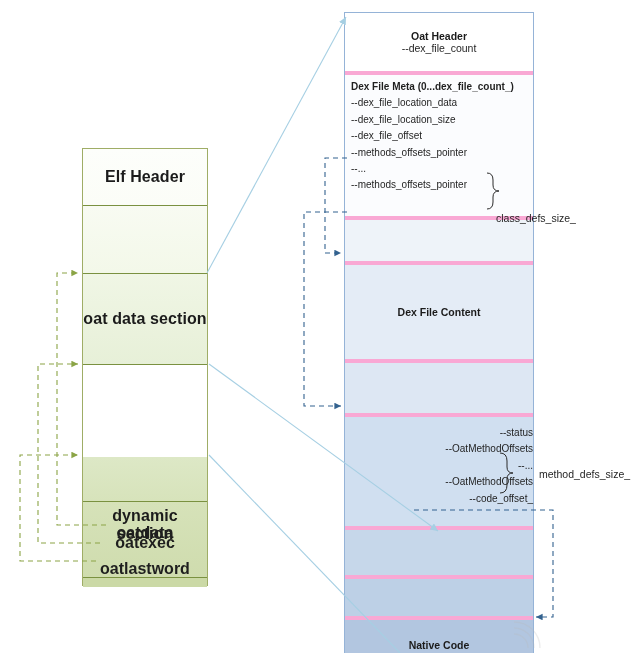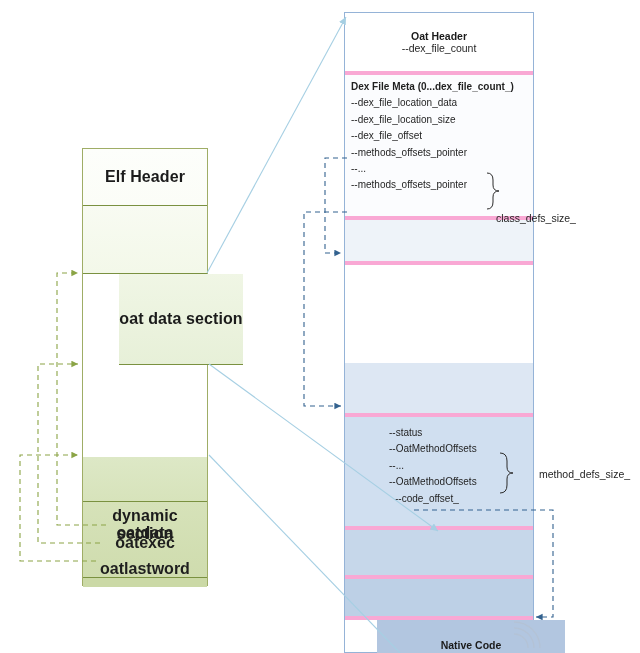--- a/index.html
+++ b/index.html
@@ -40,41 +40,41 @@
     position:absolute;left:0;width:100%;box-sizing:border-box;
     border-bottom:4px solid #f9a8d4;
   }
   .oat-seg:last-child{border-bottom:none;}
   .oat-center{display:flex;align-items:center;justify-content:center;}
   .oat-title{font-size:10.5px;font-weight:bold;color:#1b1b1b;text-align:center;}
   .oat-sub{font-size:10.5px;color:#1f1f1f;text-align:center;}
   .oat-lines{padding:4px 0 0 6px;}
   .oat-line{font-size:10px;color:#1f1f1f;line-height:16.4px;white-space:nowrap;}
   .oat-line.head{font-weight:bold;}
-  .oat-line.indent{padding-left:10px;}
+  .oat-line.indent{padding-left:10px;text-align:right;}
 
   .brace-label{
     position:absolute;font-size:10.5px;color:#1f1f1f;white-space:nowrap;
   }
 </style>
 </head>
 <body>
 
 <div id="canvas">
 
   <div class="elf-col">
     <div class="elf-seg" style="top:0;height:57px;background:linear-gradient(to bottom,#fdfefb,#fbfdf7);">
       <span class="elf-label">Elf Header</span>
     </div>
 
     <div class="elf-seg" style="top:57px;height:68px;background:linear-gradient(to bottom,#f8fbf2,#f3f8e9);">
       <span class="elf-label"></span>
     </div>
 
-    <div class="elf-seg" style="top:125px;height:91px;background:linear-gradient(to bottom,#f0f6e5,#e7f0d8);margin-left:36px;">
+    <div class="elf-seg" style="top:125px;height:91px;background:linear-gradient(to bottom,#f0f6e5,#e7f0d8);">
       <span class="elf-label">oat data section</span>
     </div>
 
 
     <div class="elf-seg" style="top:308px;height:45px;background:linear-gradient(to bottom,#dde8c6,#d7e3bb);">
       <span class="elf-label"></span>
     </div>
 
     <div class="elf-seg" style="top:353px;height:76px;background:linear-gradient(to bottom,#d6e2b9,#cfdcae);display:block;">
       <div style="position:absolute;left:0;top:5px;width:100%;text-align:center;">
@@ -102,36 +102,39 @@
       <div class="oat-line">--dex_file_location_data</div>
       <div class="oat-line">--dex_file_location_size</div>
       <div class="oat-line">--dex_file_offset</div>
       <div class="oat-line">--methods_offsets_pointer</div>
       <div class="oat-line">--...</div>
       <div class="oat-line">--methods_offsets_pointer</div>
     </div>
 
     <div class="oat-seg" style="top:207px;height:45px;background:#eef3f9;"></div>
 
+    <div class="oat-seg oat-center" style="top:252px;height:98px;background:#e4ecf6;">
+      <div class="oat-title">Dex File Content</div>
+    </div>
 
     <div class="oat-seg" style="top:350px;height:54px;background:#dde7f3;"></div>
 
     <div class="oat-seg oat-lines" style="top:404px;height:113px;background:#d0dff0;padding-top:8px;">
       <div class="oat-line indent" style="padding-left:38px;">--status</div>
       <div class="oat-line indent" style="padding-left:38px;">--OatMethodOffsets</div>
       <div class="oat-line indent" style="padding-left:38px;">--...</div>
       <div class="oat-line indent" style="padding-left:38px;">--OatMethodOffsets</div>
       <div class="oat-line indent" style="padding-left:44px;">--code_offset_</div>
     </div>
 
     <div class="oat-seg" style="top:517px;height:49px;background:#c6d7ea;"></div>
 
     <div class="oat-seg" style="top:566px;height:41px;background:#bdd0e6;"></div>
 
-    <div class="oat-seg oat-center" style="top:607px;height:34px;background:#b2c6e0;margin-left:32px;">
+    <div class="oat-seg oat-center" style="top:607px;height:34px;background:#b2c6e0;">
       <div class="oat-title" style="padding-top:16px;">Native Code</div>
     </div>
   </div>
 
   <div class="brace-label" style="left:496px;top:188px;margin-top:24px;">class_defs_size_</div>
   <div class="brace-label" style="left:516px;top:468px;padding-left:23px;">method_defs_size_</div>
 
   <svg class="layer" viewBox="0 0 640 653">
     <defs>
       <marker id="grnArrow" markerWidth="7" markerHeight="7" refX="6" refY="3" orient="auto">

